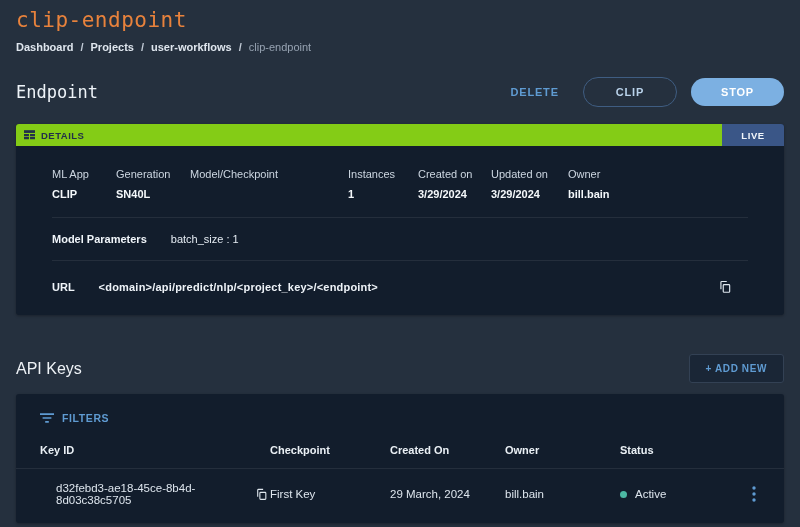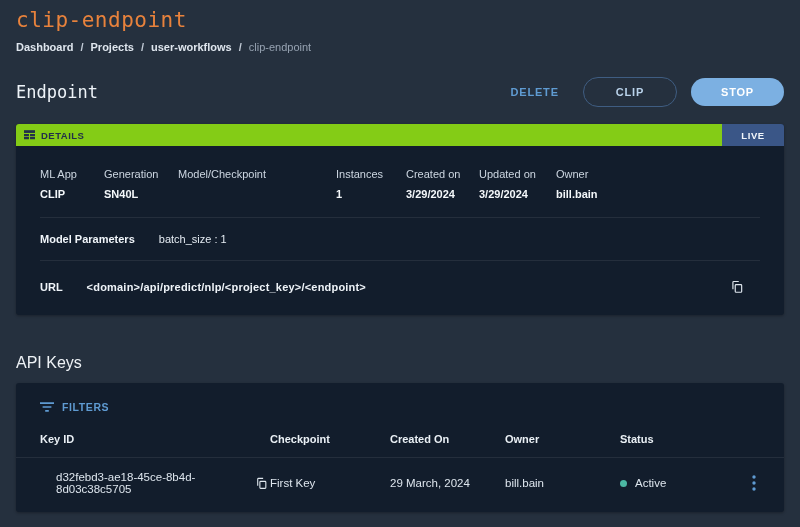--- a/index.html
+++ b/index.html
@@ -89,21 +89,21 @@
     background: #3a5687;
     color: #f2f6fb;
     font-size: 9.5px;
     font-weight: bold;
     letter-spacing: 0.6px;
     display: flex;
     align-items: center;
     justify-content: center;
     border-radius: 0 3px 0 0;
   }
-  .card-body { padding: 0 24px; }
+  .card-body { padding: 0 36px; }
   .fields-row { display: flex; padding: 22px 0 17px 0; }
   .field { padding-right: 8px; }
   .f0 { width: 64px; } .f1 { width: 74px; } .f2 { width: 158px; }
   .f3 { width: 70px; } .f4 { width: 73px; } .f5 { width: 77px; }
   .f6 { flex: 1; }
   .field-label { font-size: 11px; color: #ccd6e1; margin-bottom: 8px; }
   .field-value { font-size: 11px; font-weight: bold; color: #f4f8fb; }
   .divider { border-top: 1px solid rgba(255,255,255,0.08); }
   .kv-row { display: flex; align-items: center; padding: 15px 0; }
   .kv-label { font-size: 11px; font-weight: bold; color: #f0f5fa; }
@@ -248,20 +248,21 @@
                 <path d="M5 16V4a1.5 1.5 0 0 1 1.5-1.5H15"></path>
               </svg>
           </span>
         </button>
       </div>
     </div>
   </div>
 
   <div class="apikeys-head">
     <div class="section-title">API Keys</div>
+    <button class="btn-addnew">+ ADD NEW</button>
   </div>
 
   <div class="card apikeys-card">
     <button class="filters-row">
       <span style="display:flex;">
         <svg width="14" height="10" viewBox="0 0 14 10" fill="none" stroke="currentColor" stroke-width="1.7">
             <path d="M0 1.2h14M2.6 5h8.8M5.2 8.8h3.6"></path>
           </svg>
       </span>
       <span>FILTERS</span>

